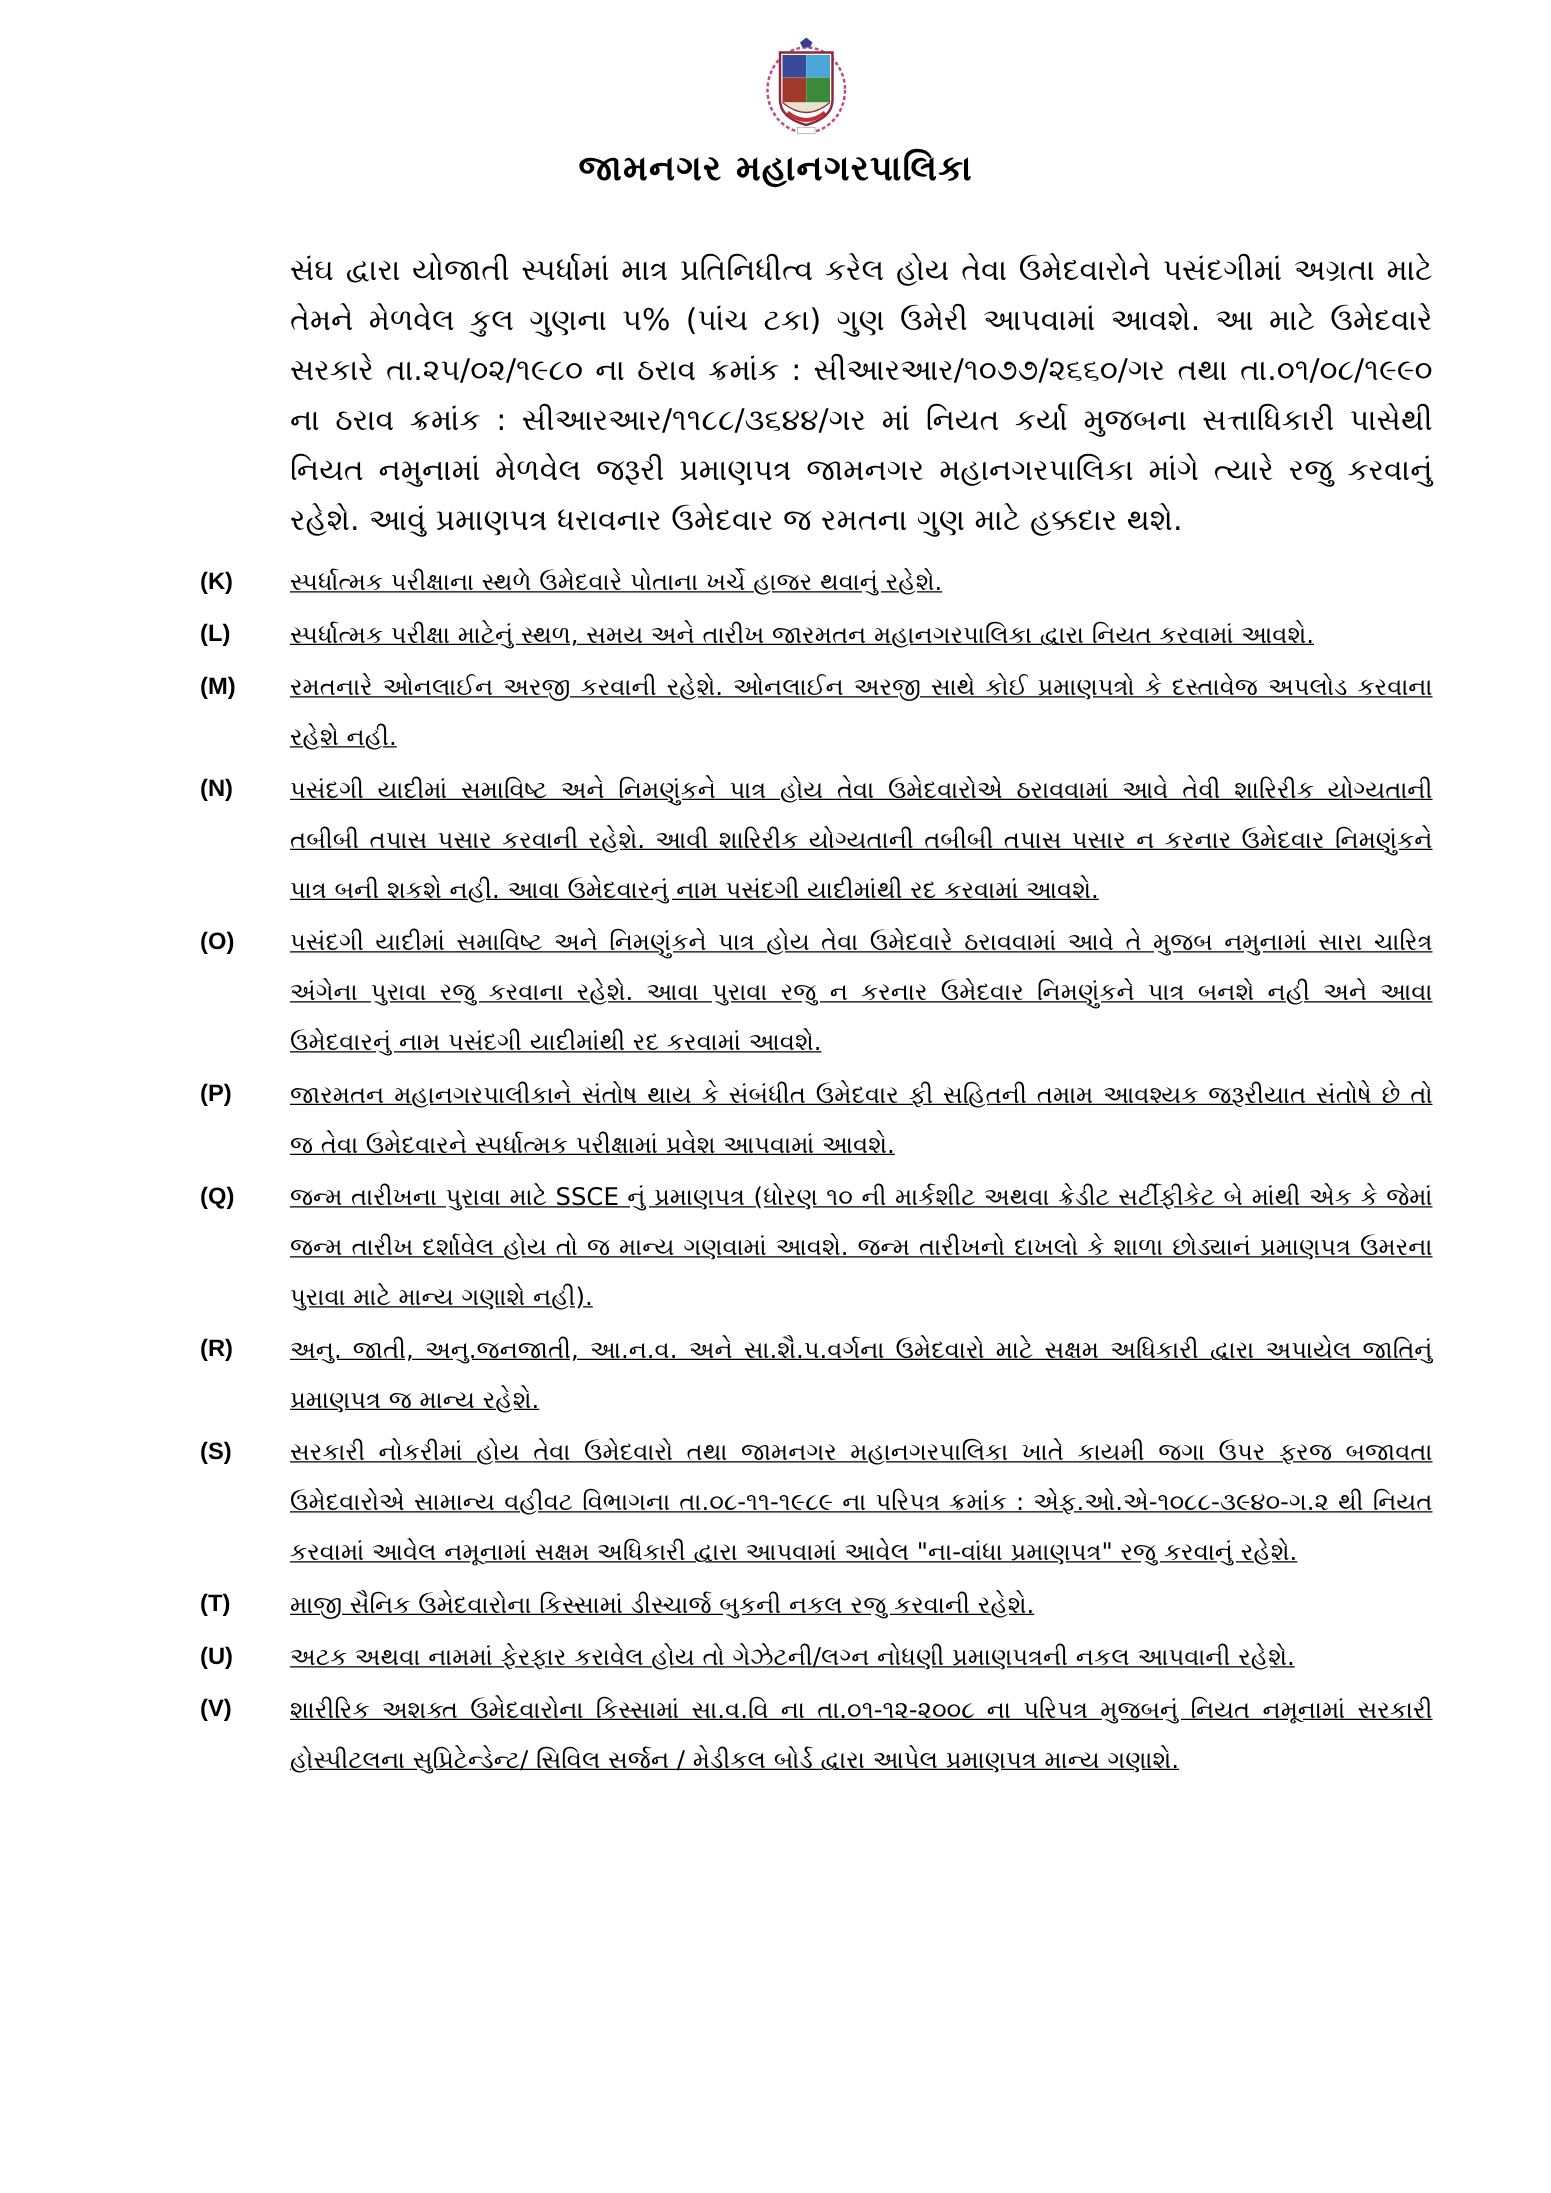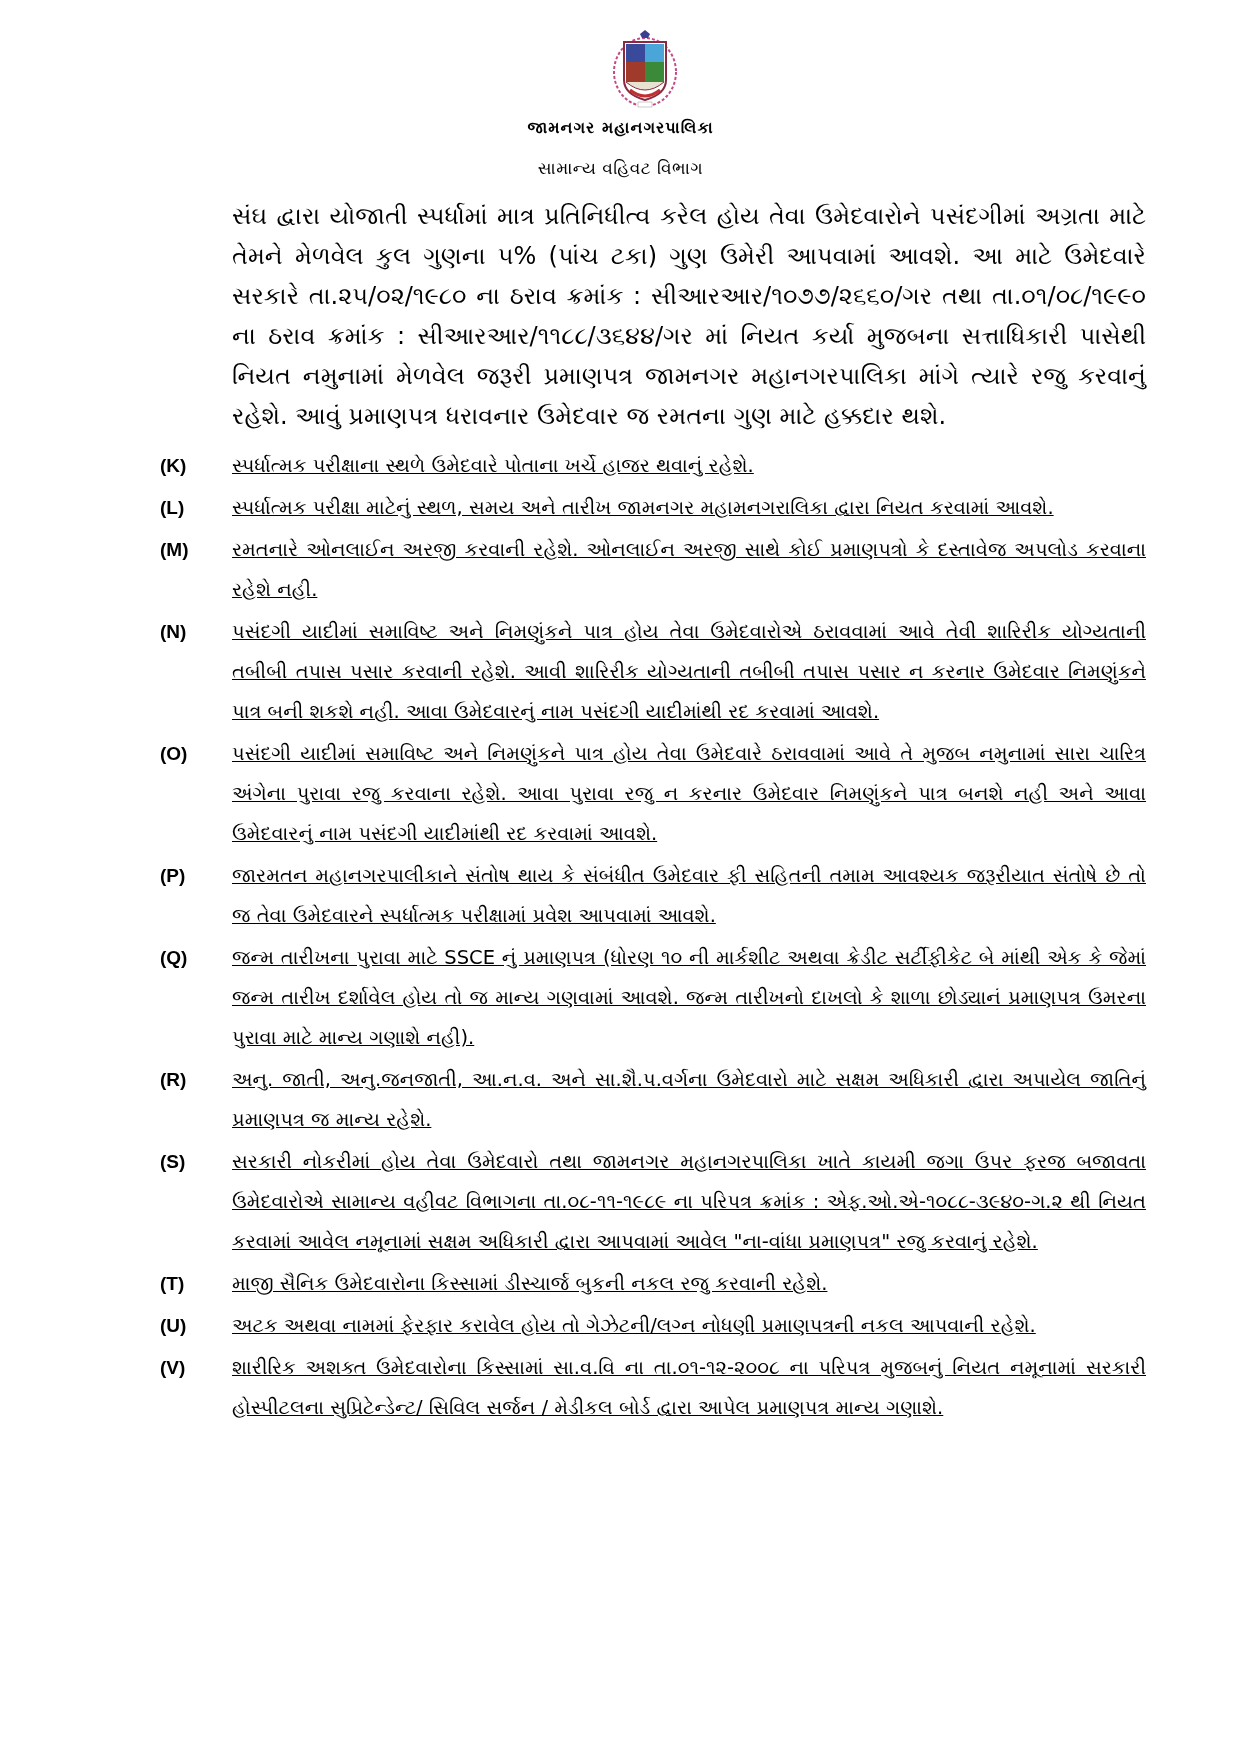--- a/index.html
+++ b/index.html
@@ -7,21 +7,21 @@
     width: 1241px; height: 1754px; position: relative; overflow: hidden;
     font-family: "DejaVu Sans", "Liberation Sans", sans-serif;
     color: #000;
   }
   .page { position: absolute; left: 0; top: 0; width: 1241px; height: 1754px; }
   .emblem {
     position: absolute; left: 612px; top: 28px; width: 66px; height: 82px;
   }
   .title {
     position: absolute; left: 0; width: 1241px; top: 118px; text-align: center;
-    font-size: 16px; font-weight: bold; letter-spacing: 1px;
+    font-size: 28px; font-weight: bold; letter-spacing: 1px;
   }
   .subtitle {
     position: absolute; left: 0; width: 1241px; top: 158px; text-align: center;
     font-size: 17px; letter-spacing: 0.5px;
   }
   .intro {
     position: absolute; left: 232px; width: 914px; top: 196px;
     font-size: 24px; line-height: 40px; text-align: justify;
   }
   .items {
@@ -50,32 +50,31 @@
       <rect x="33" y="16" width="19" height="18" fill="#4aa6d8"></rect>
       <rect x="14" y="34" width="19" height="20" fill="#a03a2a"></rect>
       <rect x="33" y="34" width="19" height="20" fill="#3a8a3a"></rect>
       <path d="M14 54 Q33 70 52 54" fill="#e8e2d0" stroke="#8a2a40" stroke-width="1"></path>
       <path d="M18 62 Q33 74 48 62" fill="none" stroke="#c03030" stroke-width="3"></path>
       <rect x="26" y="74" width="14" height="5" fill="#ffffff" stroke="#999" stroke-width="0.5"></rect>
     </svg>
   </div>
 
   <div class="title">જામનગર મહાનગરપાલિકા</div>
-  <div class="subtitle">સામાન્ય વહિવટ વિભાગ</div>
 
   <div class="intro">સંઘ દ્વારા યોજાતી સ્પર્ધામાં માત્ર પ્રતિનિધીત્વ કરેલ હોય તેવા ઉમેદવારોને પસંદગીમાં અગ્રતા માટે તેમને મેળવેલ કુલ ગુણના ૫% (પાંચ ટકા) ગુણ ઉમેરી આપવામાં આવશે. આ માટે ઉમેદવારે સરકારે તા.૨૫/૦૨/૧૯૮૦ ના ઠરાવ ક્રમાંક : સીઆરઆર/૧૦૭૭/૨૬૬૦/ગર તથા તા.૦૧/૦૮/૧૯૯૦ ના ઠરાવ ક્રમાંક : સીઆરઆર/૧૧૮૮/૩૬૪૪/ગર માં નિયત કર્યા મુજબના સત્તાધિકારી પાસેથી નિયત નમુનામાં મેળવેલ જરૂરી પ્રમાણપત્ર જામનગર મહાનગરપાલિકા માંગે ત્યારે રજુ કરવાનું રહેશે. આવું પ્રમાણપત્ર ધરાવનાર ઉમેદવાર જ રમતના ગુણ માટે હક્કદાર થશે.</div>
 
   <div class="items">
     <div class="item">
       <span class="item-label">(K)</span>
       <span class="item-text">સ્પર્ધાત્મક પરીક્ષાના સ્થળે ઉમેદવારે પોતાના ખર્ચે હાજર થવાનું રહેશે.</span>
     </div>
     <div class="item">
       <span class="item-label">(L)</span>
-      <span class="item-text">સ્પર્ધાત્મક પરીક્ષા માટેનું સ્થળ, સમય અને તારીખ જામનગર મહામનગરાલિકા દ્વારા નિયત કરવામાં આવશે.</span>
+      <span class="item-text">સ્પર્ધાત્મક પરીક્ષા માટેનું સ્થળ, સમય અને તારીખ જારમતન મહાનગરપાલિકા દ્વારા નિયત કરવામાં આવશે.</span>
     </div>
     <div class="item">
       <span class="item-label">(M)</span>
       <span class="item-text">રમતનારે ઓનલાઈન અરજી કરવાની રહેશે. ઓનલાઈન અરજી સાથે કોઈ પ્રમાણપત્રો કે દસ્તાવેજ અપલોડ કરવાના રહેશે નહી.</span>
     </div>
     <div class="item">
       <span class="item-label">(N)</span>
       <span class="item-text">પસંદગી યાદીમાં સમાવિષ્ટ અને નિમણુંકને પાત્ર હોય તેવા ઉમેદવારોએ ઠરાવવામાં આવે તેવી શારિરીક યોગ્યતાની તબીબી તપાસ પસાર કરવાની રહેશે. આવી શારિરીક યોગ્યતાની તબીબી તપાસ પસાર ન કરનાર ઉમેદવાર નિમણુંકને પાત્ર બની શકશે નહી. આવા ઉમેદવારનું નામ પસંદગી યાદીમાંથી રદ કરવામાં આવશે.</span>
     </div>
     <div class="item">

